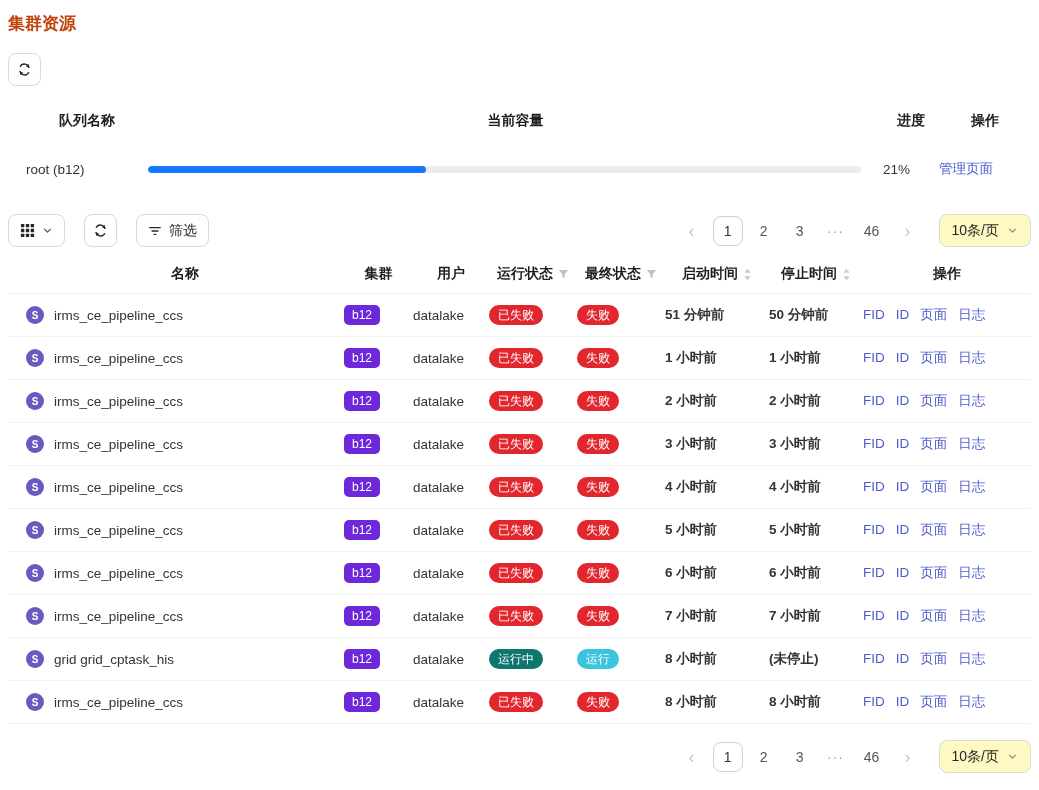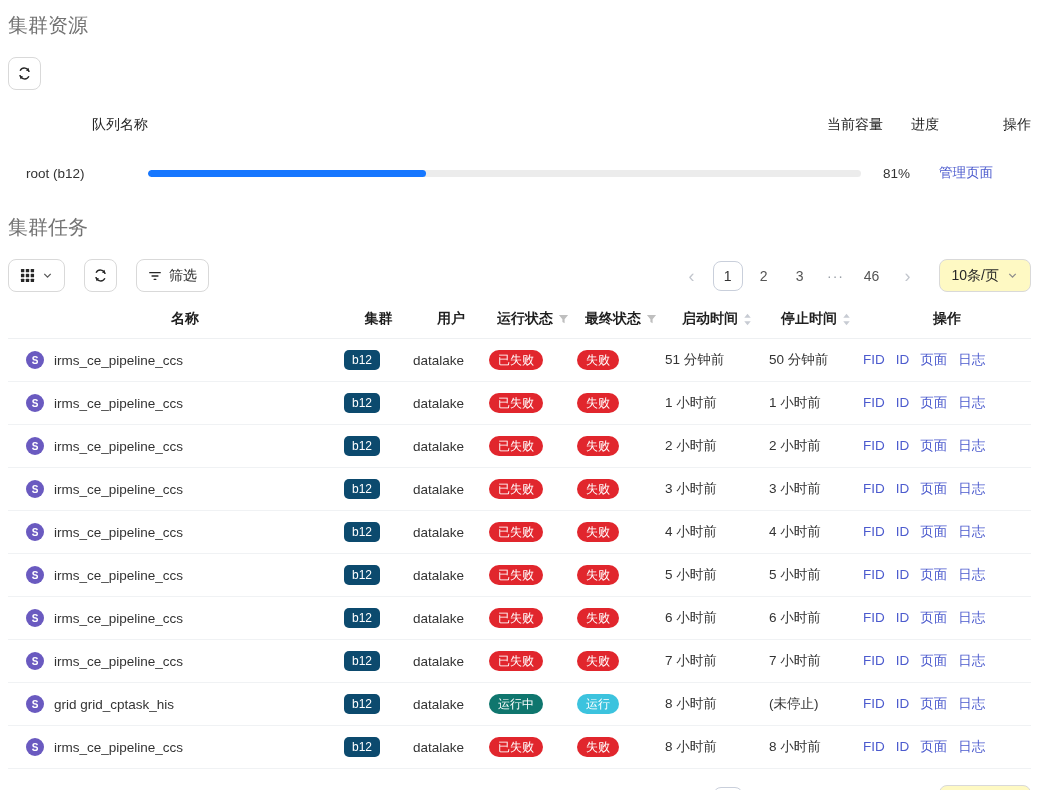--- a/index.html
+++ b/index.html
@@ -3,37 +3,37 @@
 <meta charset="utf-8">
 <style>
   * { box-sizing: border-box; margin: 0; padding: 0; }
   html,body { background:#fff; }
   body {
     width: 1039px; height: 790px;
     font-family: "Liberation Sans", sans-serif;
     font-size: 14px; color: #262626; overflow: hidden;
   }
   .page { padding: 12px 8px 16px; }
-  .sec-title { font-size: 20px; font-weight: 400; color: #737373; }
+  .sec-title { font-size: 17px; font-weight: 700; color: #c2410c; }
 
   
   .btn {
     display: inline-flex; align-items: center; gap: 7px;
     height: 33px; padding: 0 11px;
     border: 1px solid #d9d9d9; border-radius: 8px; background: #fff;
     font-size: 14px; color: #262626; cursor: pointer;
     font-family: "Liberation Sans", sans-serif;
   }
   .btn-icon { width: 33px; padding: 0; justify-content: center; }
   .icon { display: inline-flex; align-items: center; }
 
   
   .res-toolbar { margin: 18px 0 14px; }
   .res-table { width: 100%; border-collapse: collapse; table-layout: fixed; }
-  .res-table th { text-align: right; font-weight: 400; color: #1f1f1f; padding: 12px 0 8px; font-size: 14px; }
+  .res-table th { text-align: center; font-weight: 700; color: #1f1f1f; padding: 12px 0 8px; font-size: 14px; }
   .res-table td { padding: 22px 0 18px; font-size: 13.5px; color: #333; vertical-align: middle; }
   .res-table th:first-child, .res-table td:first-child { padding-left: 18px; }
   .cap-cell { padding-right: 22px !important; }
   .progress-track { height: 7px; background: #ececec; border-radius: 4px; overflow: hidden; }
   .progress-fill { height: 100%; background: #1677ff; border-radius: 4px; }
 
   .link { color: #4c5bce; text-decoration: none; font-size: 13.5px; }
 
   
   .tasks-title { margin-top: 14px; }
@@ -64,36 +64,36 @@
   .tasks-table th {
     text-align: center; font-weight: 700; color: #1f1f1f; font-size: 14px;
     padding: 8px 0 10px; border-bottom: 1px solid #eef0f2; white-space: nowrap;
   }
   .tasks-table td {
     padding: 11px 0; border-bottom: 1px solid #f0f2f4; font-size: 13.5px; color: #333;
     vertical-align: middle; white-space: nowrap; overflow: hidden;
   }
   .tasks-table th:first-child, .tasks-table td:first-child { padding-left: 18px; }
   .th-inner { display: inline-flex; align-items: center; gap: 5px; }
-  .c-time { font-weight: 400; color: #1f1f1f; }
+  .c-time { font-weight: 700; color: #1f1f1f; }
 
   .avatar {
     width: 18px; height: 18px; border-radius: 50%; background: #6a5ac0;
     color: #fff; font-size: 10px; font-weight: 700;
     display: inline-flex; align-items: center; justify-content: center;
     margin-right: 10px; vertical-align: middle; flex: none;
   }
   .name-cell { display: flex; align-items: center; }
   .task-name { color: #333; }
 
   .badge {
     display: inline-block; color: #fff; font-size: 12px; line-height: 1;
     padding: 4px 9px; border-radius: 10px; white-space: nowrap;
   }
-  .badge-cluster { background: #0c4a6e; border-radius: 5px; padding: 4px 8px; }
+  .badge-cluster { background: #6d28d9; border-radius: 5px; padding: 4px 8px; }
   .st-red { background: #e1262d; }
   .st-green { background: #0f766e; }
   .st-cyan { background: #3cc3de; }
 
   .actions-cell .link { margin-right: 11px; }
   .pager-row { display: flex; justify-content: flex-end; align-items: center; gap: 16px; margin-top: 16px; }
 </style>
 </head>
 <body>
 
@@ -130,27 +130,26 @@
       </tr>
     </thead>
     <tbody>
       <tr>
         <td>root (b12)</td>
         <td class="cap-cell">
           <div class="progress-track">
             <div class="progress-fill" style="width: 39%;"></div>
           </div>
         </td>
-        <td>81%</td>
+        <td>21%</td>
         <td><a href="#" class="link">管理页面</a></td>
       </tr>
     </tbody>
   </table>
 
-  <h2 class="sec-title tasks-title">集群任务</h2>
 
   <div class="toolbar">
     <button class="btn">
       <span class="icon">
         <svg width="15" height="15" viewBox="0 0 16 16" fill="#262626">
           <rect x="1" y="1" width="3.6" height="3.6" rx="0.6"></rect>
             <rect x="6.2" y="1" width="3.6" height="3.6" rx="0.6"></rect>
             <rect x="11.4" y="1" width="3.6" height="3.6" rx="0.6"></rect>
           <rect x="1" y="6.2" width="3.6" height="3.6" rx="0.6"></rect>
             <rect x="6.2" y="6.2" width="3.6" height="3.6" rx="0.6"></rect>

